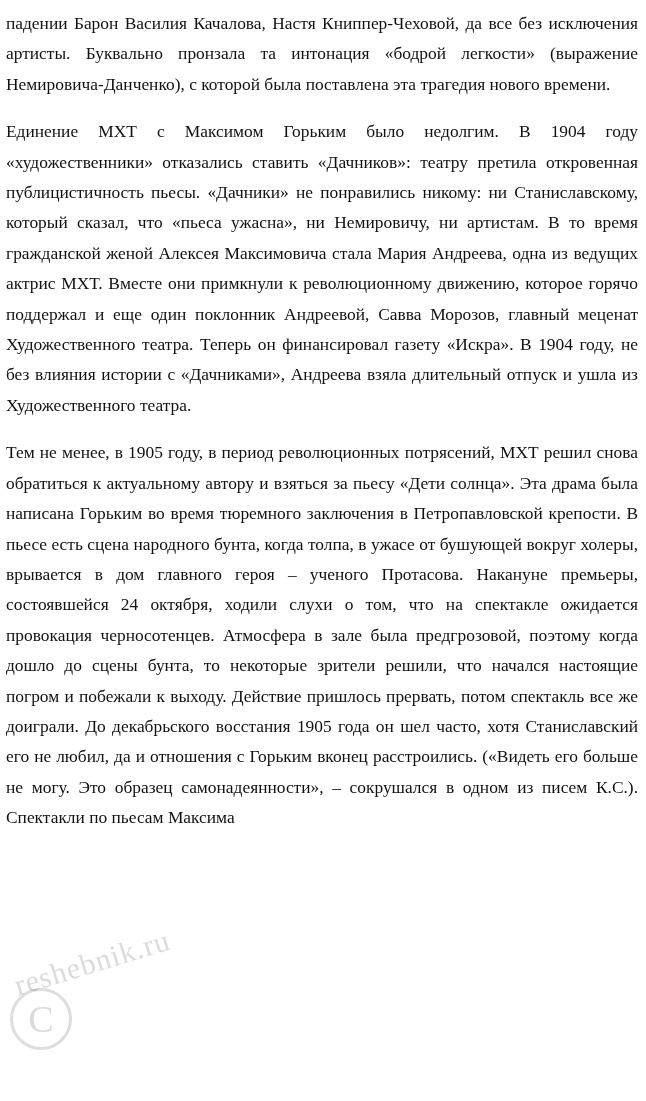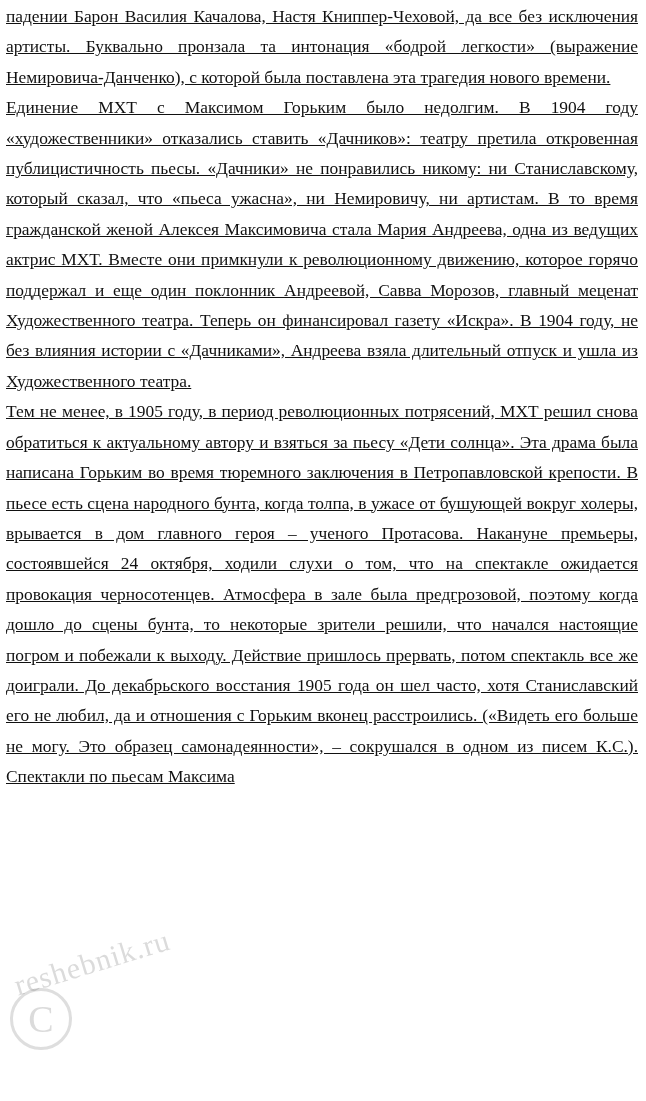--- a/index.html
+++ b/index.html
@@ -15,32 +15,32 @@
     overflow: hidden;
     position: relative;
   }
   .page {
     position: absolute;
     left: 0;
     top: 0;
     width: 646px;
     height: 1101px;
     box-sizing: border-box;
-    padding: 4px 8px 0 6px;
-    text-decoration: underline;
+    padding: 11px 8px 0 6px;
   }
   .para {
     font-size: 17.4px;
     line-height: 30.4px;
     text-align: justify;
     text-justify: inter-word;
     margin: 0;
     hyphens: none;
   }
   .para + .para {
+    margin-top: 17px;
   }
   .first-block {
     margin-top: -3px;
   }
   
   .watermark {
     position: absolute;
     left: 4px;
     top: 930px;
     width: 230px;

